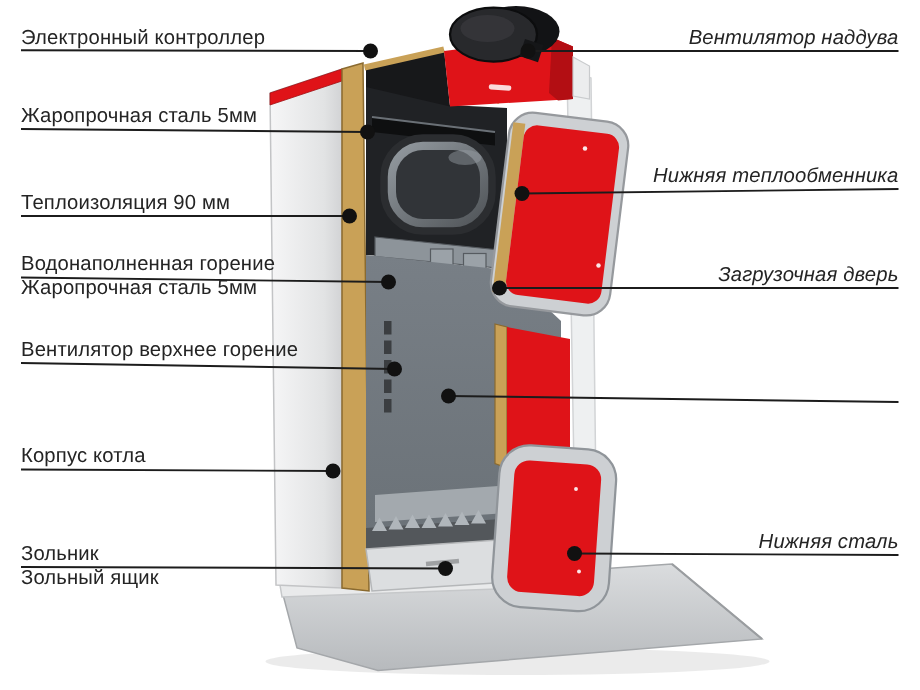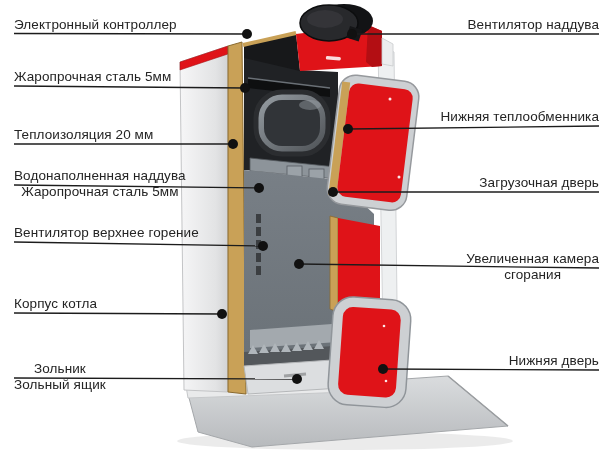--- a/index.html
+++ b/index.html
@@ -5,22 +5,22 @@
   :root{
     --accent-red:#df1318; --accent-red-dark:#b30e13;
     --insulation-tan:#c9a157; --leader-line:#1c1c1c; --text:#242424; --background:#ffffff;
   }
   html,body{margin:0;padding:0;background:var(--background);}
   #stage{position:relative;width:613px;height:460px;overflow:hidden;
          background:var(--background);font-family:"Liberation Sans",sans-serif;}
   #boiler-svg{position:absolute;left:0;top:0;width:613px;height:460px;}
   .label{position:absolute;font-size:13.5px;line-height:16px;color:var(--text);
          white-space:nowrap;letter-spacing:0.1px;}
-  .label span{display:block;text-align:center;}
-  .label.right{text-align:right;}
+  .label span{display:block;}
+  .label.right{text-align:right;font-style:italic;}
 </style>
 </head>
 <body>
 
 <div id="stage">
 
   <svg id="boiler-svg" viewBox="0 0 613 460" xmlns="http://www.w3.org/2000/svg">
     <defs>
       <linearGradient id="panelGrad" x1="0" y1="0" x2="1" y2="0">
         <stop offset="0" stop-color="#f6f6f7"></stop>
@@ -166,24 +166,24 @@
     </g>
   </svg>
 
   <div class="label" style="left:14px;top:17px">
     <span>Электронный контроллер</span>
   </div>
   <div class="label" style="left:14px;top:69px">
     <span>Жаропрочная сталь 5мм</span>
   </div>
   <div class="label" style="left:14px;top:127px">
-    <span>Теплоизоляция 20 мм</span>
+    <span>Теплоизоляция 90 мм</span>
   </div>
   <div class="label" style="left:14px;top:168px">
-    <span>Водонаполненная наддува</span>
+    <span>Водонаполненная горение</span>
     <span>Жаропрочная сталь 5мм</span>
   </div>
   <div class="label" style="left:14px;top:225px">
     <span>Вентилятор верхнее горение</span>
   </div>
   <div class="label" style="left:14px;top:296px">
     <span>Корпус котла</span>
   </div>
   <div class="label" style="left:14px;top:361px">
     <span>Зольник</span>
@@ -192,21 +192,17 @@
 
   <div class="label right" style="right:14px;top:17px">
     <span>Вентилятор наддува</span>
   </div>
   <div class="label right" style="right:14px;top:109px">
     <span>Нижняя теплообменника</span>
   </div>
   <div class="label right" style="right:14px;top:175px">
     <span>Загрузочная дверь</span>
   </div>
-  <div class="label right" style="right:14px;top:251px">
-    <span>Увеличенная камера</span>
-    <span>сгорания</span>
-  </div>
   <div class="label right" style="right:14px;top:353px">
-    <span>Нижняя дверь</span>
+    <span>Нижняя сталь</span>
   </div>
 
 </div>
 
 </body></html>

